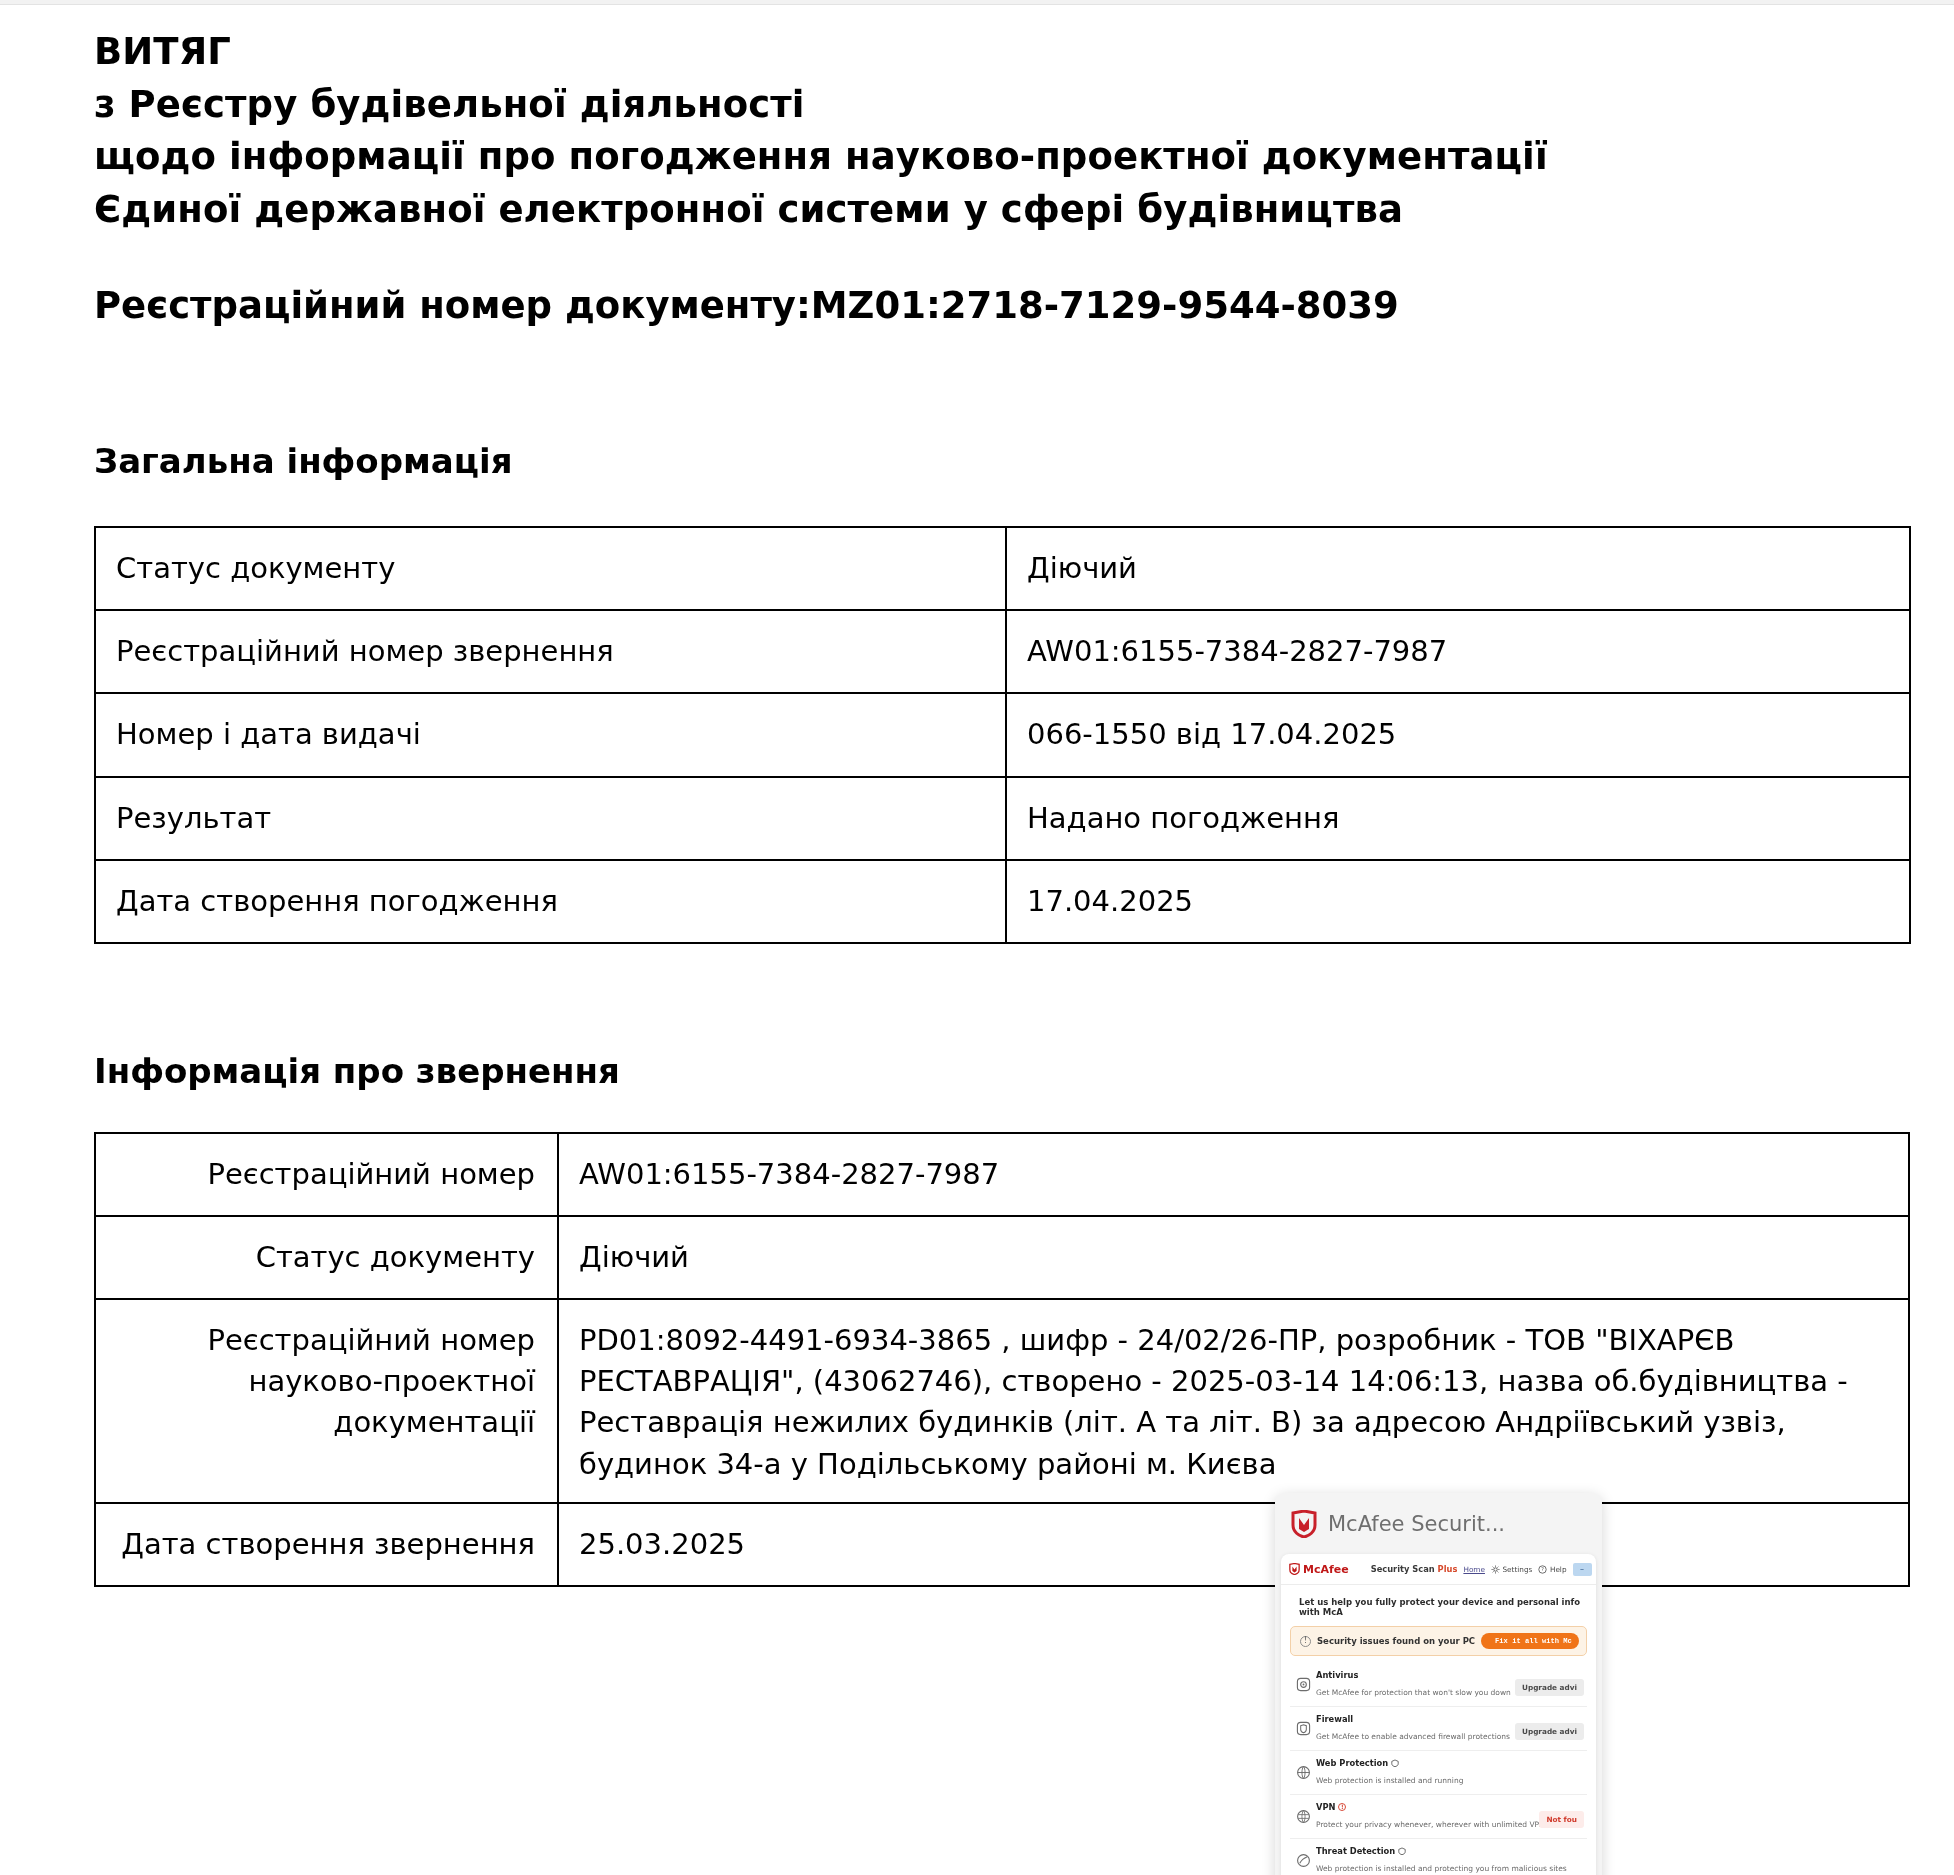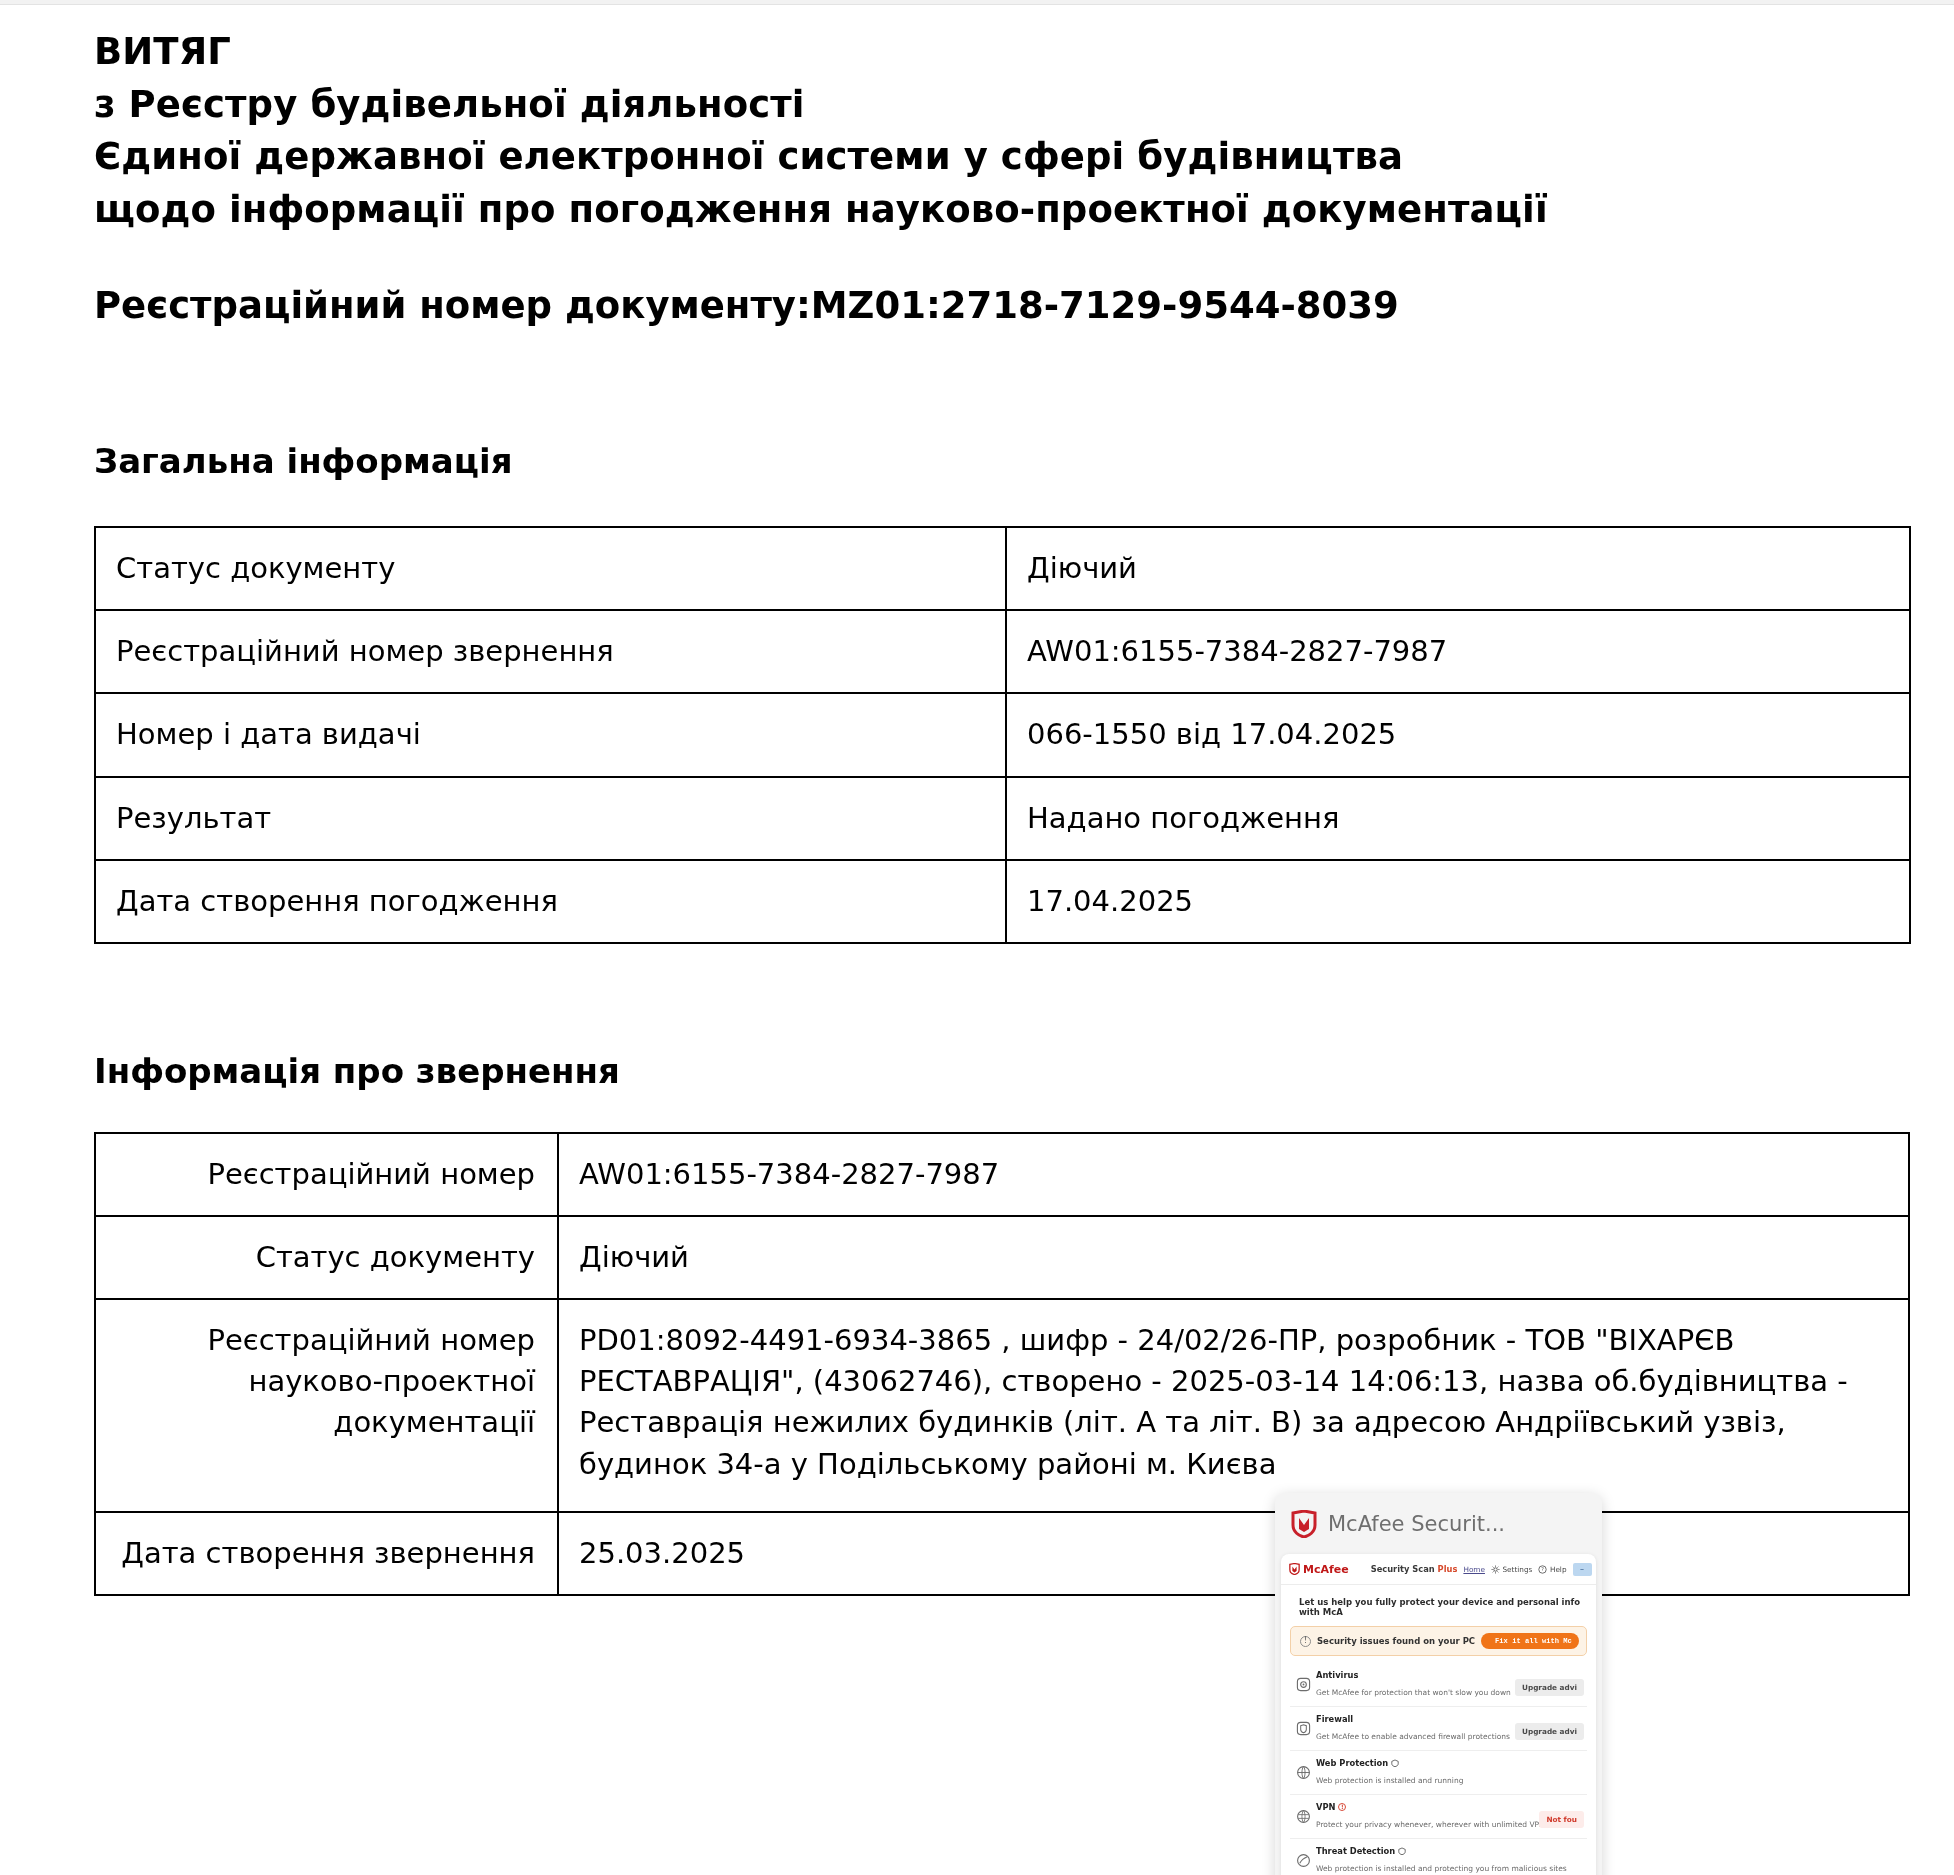--- a/index.html
+++ b/index.html
@@ -79,21 +79,21 @@
   
   #general-table { width: 1815px; }
   #general-table td { height: 79px; }
   #general-table td.key   { width: 911px; }
   #general-table td.value { width: 904px; }
 
   
   #appeal-table { width: 1815px; margin-top: 40px; }
   #appeal-table td.key   { width: 463px; text-align: right; }
   #appeal-table td.value { width: 1351px; }
-  #appeal-table td.tall  { padding-bottom: 26px; }
+  #appeal-table td.tall  { padding-bottom: 17px; }
 
   
   .mcafee-popup {
     position: absolute;
     left: 1275px;
     top: 1493px;
     width: 327px;
     background: #f4f4f4;
     border-radius: 10px 10px 14px 14px;
     box-shadow: 0 3px 14px rgba(0,0,0,0.17);
@@ -243,22 +243,22 @@
 </head>
 <body>
 
 <div class="top-rule"></div>
 
 <div class="page">
 
   <div class="doc-title">
     <span class="line">ВИТЯГ</span>
     <span class="line">з Реєстру будівельної діяльності</span>
+    <span class="line">щодо інформації про погодження науково-проектної документації</span>
     <span class="line">Єдиної державної електронної системи у сфері будівництва</span>
-    <span class="line">щодо інформації про погодження науково-проектної документації</span>
   </div>
 
   <div class="reg-line"><span>Реєстраційний номер документу:</span><span>MZ01:2718-7129-9544-8039</span></div>
 
   <div class="section-heading" id="general-heading">Загальна інформація</div>
 
   <table class="doc-table" id="general-table">
     <tbody>
       <tr>
         <td class="key">Статус документу</td>

